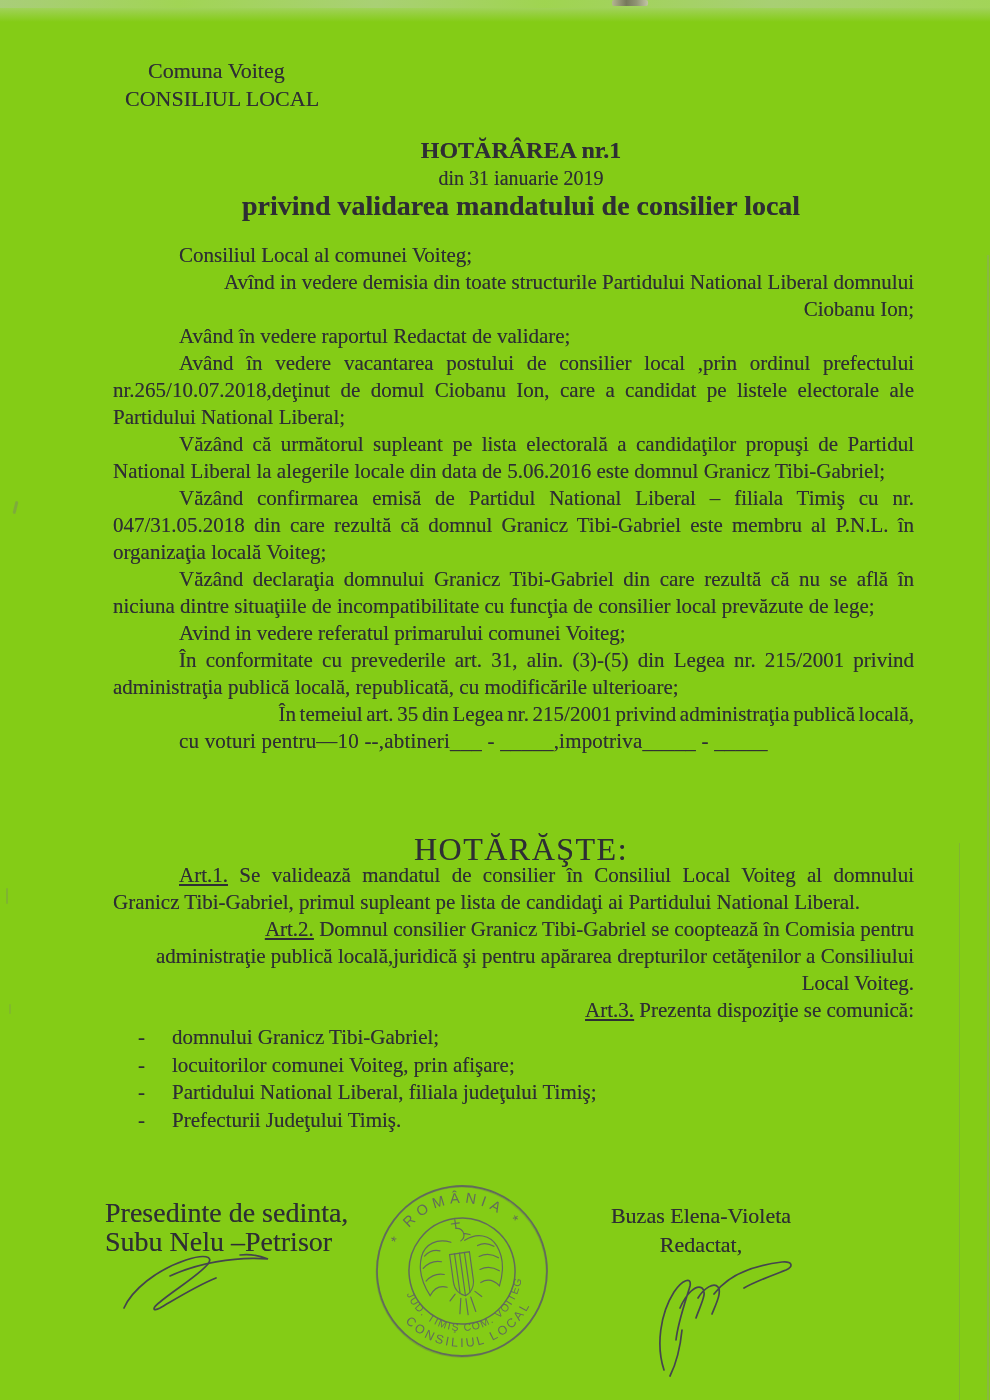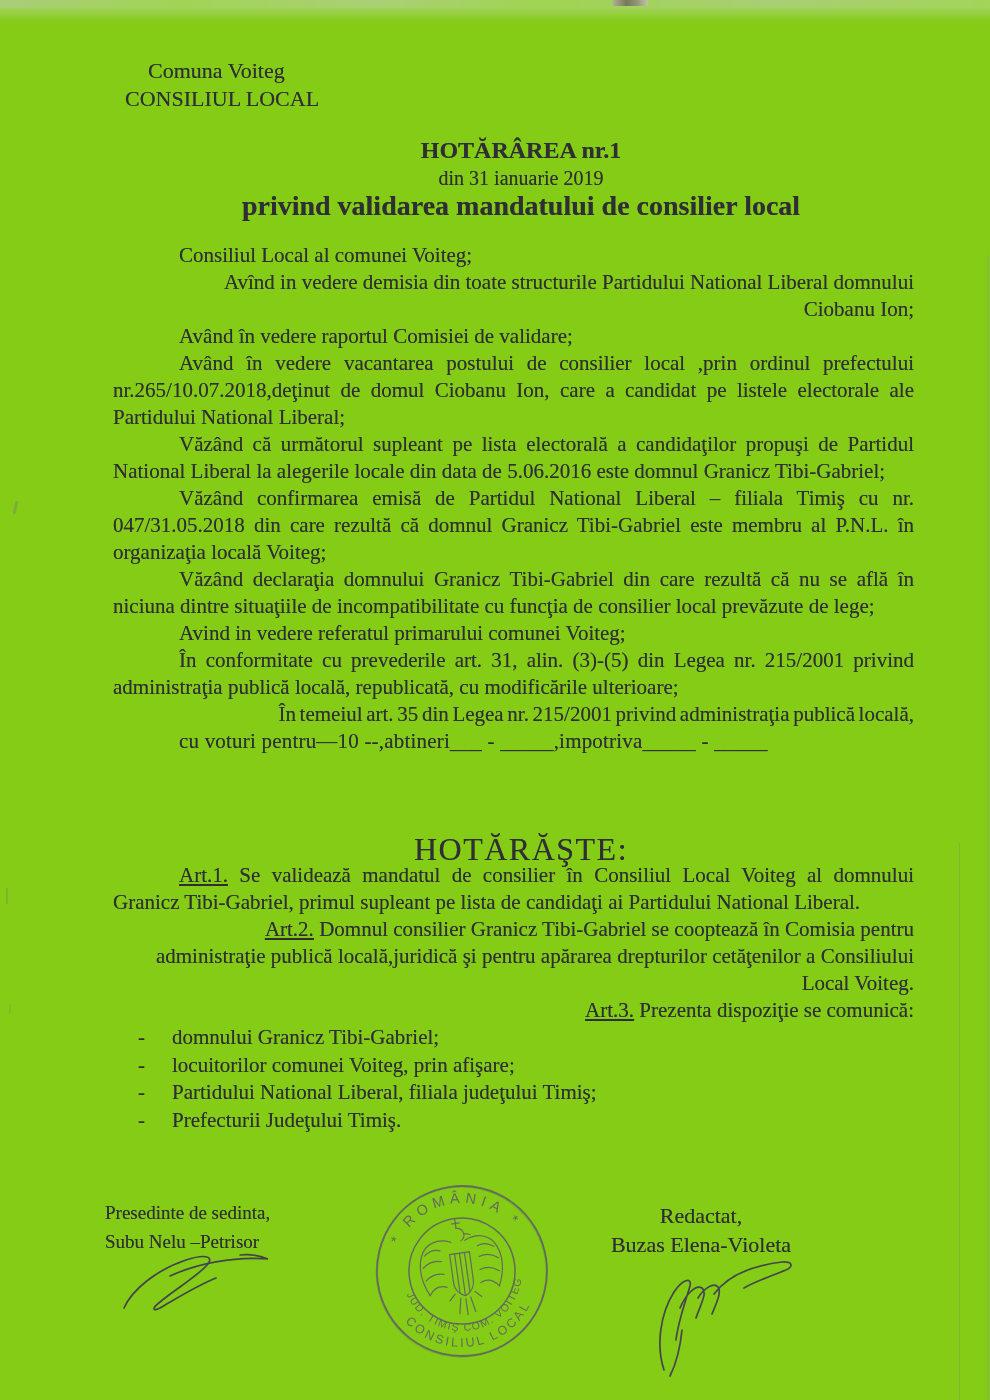--- a/index.html
+++ b/index.html
@@ -44,21 +44,21 @@
 
   .articles{position:absolute;left:113px;top:862px;width:801px;font-size:21px;line-height:27px;text-align:justify;}
   .articles p{margin:0;text-indent:66px;}
   .articles p.noj{text-align:right;}
   .artlabel{text-decoration:underline;}
 
   .dist{list-style:none;margin:0;padding:0;text-align:left;}
   .dist li{position:relative;padding-left:59px;line-height:27.5px;}
   .dash{position:absolute;left:25px;}
 
-  .sig-left{position:absolute;left:105px;top:1198px;font-size:19px;line-height:29px;}
+  .sig-left{position:absolute;left:105px;top:1198px;font-size:28px;line-height:29px;}
   .sig-right{position:absolute;left:596px;top:1201px;width:210px;text-align:center;font-size:22px;line-height:29px;}
   .sig-left-svg{position:absolute;left:112px;top:1246px;width:170px;height:72px;}
   .sig-right-svg{position:absolute;left:636px;top:1250px;width:170px;height:130px;}
   .stamp{position:absolute;left:372px;top:1181px;width:180px;height:180px;}
   .stamp text{font-family:"Liberation Sans","DejaVu Sans",sans-serif;}
 </style>
 </head>
 <body>
 
 <div class="page">
@@ -79,21 +79,21 @@
 
   <section class="title-block ink">
     <div class="t1">HOTĂRÂREA nr.1</div>
     <div class="t2">din 31 ianuarie 2019</div>
     <div class="t3">privind validarea mandatului de consilier local</div>
   </section>
 
   <section class="preamble ink">
     <p>Consiliul Local al comunei Voiteg;</p>
     <p class="noj">Avînd in vedere demisia din toate structurile Partidului National Liberal domnului Ciobanu Ion;</p>
-    <p>Având în vedere raportul Comisiei de validare;</p>
+    <p>Având în vedere raportul Redactat de validare;</p>
     <p>Având în vedere vacantarea postului de consilier local ,prin ordinul prefectului nr.265/10.07.2018,deţinut de domul Ciobanu Ion, care a candidat pe listele electorale ale Partidului National Liberal;</p>
     <p>Văzând că următorul supleant pe lista electorală a candidaţilor propuşi de Partidul National Liberal la alegerile locale din data de 5.06.2016 este domnul Granicz Tibi-Gabriel;</p>
     <p>Văzând confirmarea emisă de Partidul National Liberal – filiala Timiş cu nr. 047/31.05.2018 din care rezultă că domnul Granicz Tibi-Gabriel este membru al P.N.L. în organizaţia locală Voiteg;</p>
     <p>Văzând declaraţia domnului Granicz Tibi-Gabriel din care rezultă că nu se află în niciuna dintre situaţiile de incompatibilitate cu funcţia de consilier local prevăzute de lege;</p>
     <p>Avind in vedere referatul primarului comunei Voiteg;</p>
     <p>În conformitate cu prevederile art. 31, alin. (3)-(5) din Legea nr. 215/2001 privind administraţia publică locală, republicată, cu modificările ulterioare;</p>
     <p class="noj tight">În temeiul art. 35 din Legea nr. 215/2001 privind administraţia publică locală,</p>
     <p class="votes">cu voturi pentru—10 --,abtineri___ - _____,impotriva_____ - _____</p>
   </section>
 
@@ -115,22 +115,22 @@
     <div>Presedinte de sedinta,</div>
     <div>Subu Nelu –Petrisor</div>
   </section>
 
   <svg class="sig-left-svg" viewBox="0 0 170 72">
     <path d="M12 62 C20 44 44 24 74 14 C92 8 102 10 96 18 C86 30 62 44 48 56 C40 62 40 66 48 62 C62 54 84 40 104 32" fill="none" stroke="#44444d" stroke-width="1.7" stroke-linecap="round"></path>
     <path d="M58 30 C84 18 122 10 156 13 C146 9 136 8 128 9" fill="none" stroke="#44444d" stroke-width="1.6" stroke-linecap="round"></path>
   </svg>
 
   <section class="sig-right ink">
+    <div>Buzas Elena-Violeta</div>
     <div>Redactat,</div>
-    <div>Buzas Elena-Violeta</div>
   </section>
 
   <svg class="sig-right-svg" viewBox="0 0 170 130">
     <path d="M28 120 C20 96 24 64 38 42 C46 30 56 26 54 36 C50 50 42 72 40 90
              M44 58 C50 44 60 34 66 38 C72 42 64 56 60 68
              M62 48 C68 38 78 32 82 37 C86 42 80 54 76 64
              M78 44 C90 28 112 16 146 12 C156 11 158 16 150 20 C140 24 120 31 108 38
              M46 80 C44 100 40 114 34 126" fill="none" stroke="#45454e" stroke-width="1.7" stroke-linecap="round"></path>
   </svg>
 

